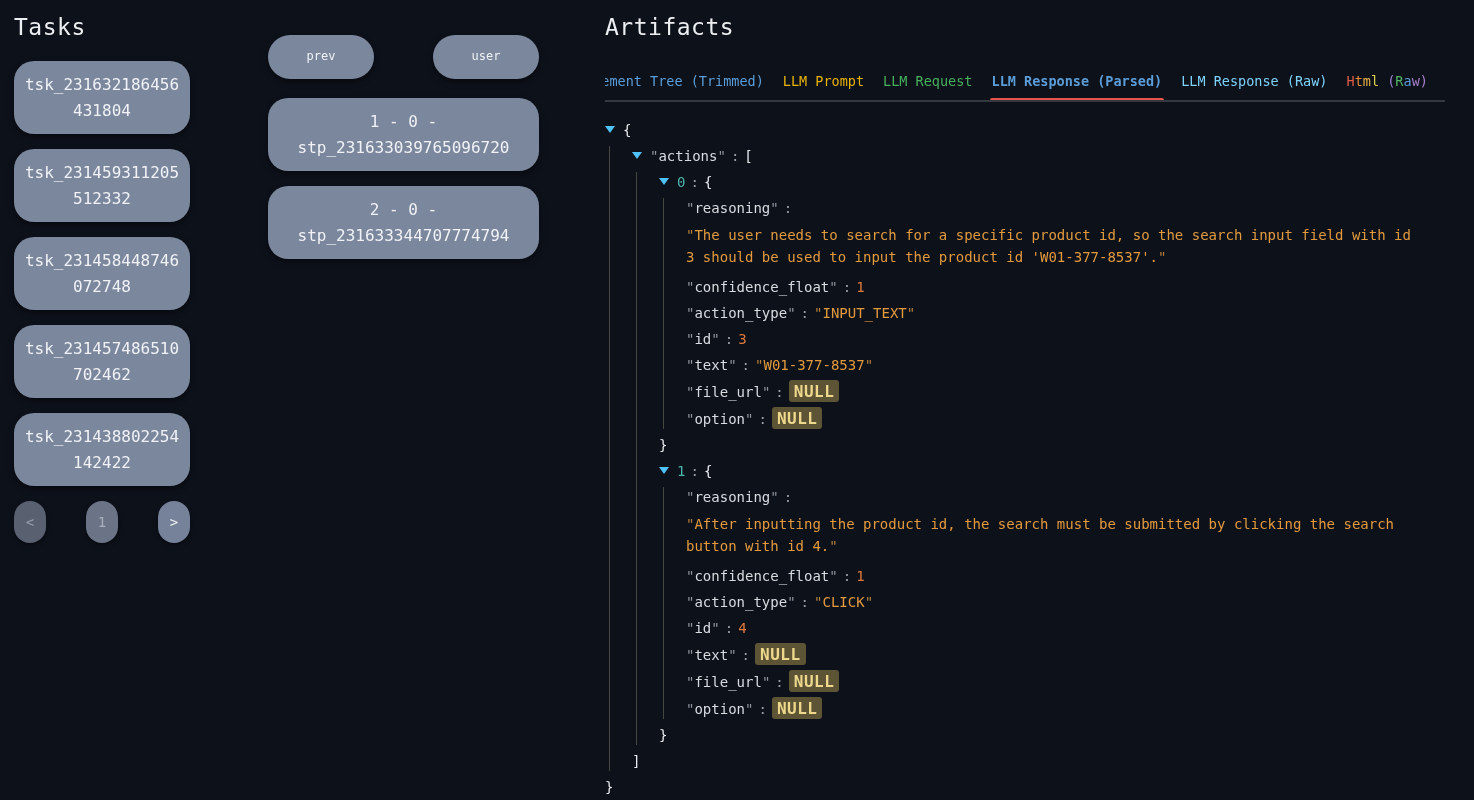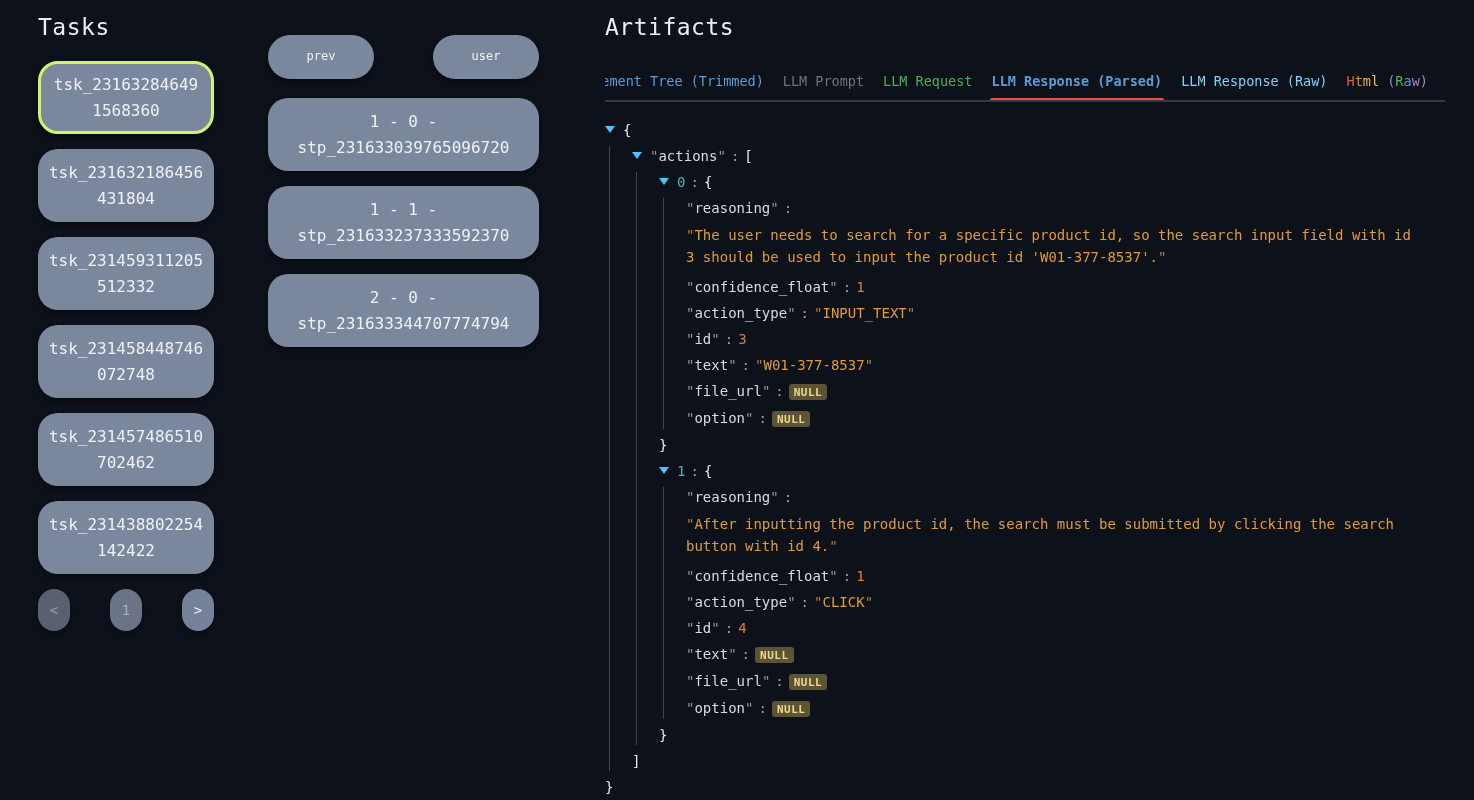--- a/index.html
+++ b/index.html
@@ -8,21 +8,21 @@
     background:#0d111a;
     font-family:"DejaVu Sans Mono", monospace;
     color:#e8eaed;
     position:relative;
   }
   .col-title {
     font-size:23px; font-weight:400; color:#eceef1; letter-spacing:.5px;
   }
 
   
-  #tasks-col   { position:absolute; left:38px;  top:14px; width:176px; }
+  #tasks-col   { position:absolute; left:14px;  top:14px; width:176px; }
   #steps-col   { position:absolute; left:268px; top:14px; width:271px; }
   #artifacts   { position:absolute; left:605px; top:14px; width:840px; }
 
   
   .pill-btn {
     display:flex; align-items:center; justify-content:center; text-align:center;
     background:#7b879d; color:#f0f2f6;
     border:none; border-radius:20px;
     font-family:"DejaVu Sans Mono", monospace; font-size:16px; line-height:1.62;
     box-shadow:0 3px 6px rgba(0,0,0,.45);
@@ -80,62 +80,60 @@
   .jcolon { color:#9aa0a6; margin:0 5px; }
   .jindex { color:#4db6ac; }
   .jnum   { color:#e0793c; }
   .jstr   { color:#e29a3d; }
   .jstrq  { color:#b5803a; }
   .jstr-block {
     line-height:22px; margin:1px 0 9px; max-width:732px;
     color:#e29a3d; white-space:normal; overflow-wrap:break-word;
   }
   .jnull {
-    background:#5d5436; color:#edd88c; font-size:11px; font-weight:bold;
+    background:#5d5436; color:#edd88c; font-size:16px; font-weight:bold;
     padding:1.5px 5px; border-radius:3px; letter-spacing:.5px; vertical-align:1px;text-align:right;
   }
 </style>
 </head>
 <body>
 
 <div id="tasks-col">
   <div class="col-title">Tasks</div>
   <div id="tasks-list">
-    <button class="pill-btn task-btn active-outline">tsk_231632846491568360</button>
     <button class="pill-btn task-btn">tsk_231632186456431804</button>
     <button class="pill-btn task-btn">tsk_231459311205512332</button>
     <button class="pill-btn task-btn">tsk_231458448746072748</button>
     <button class="pill-btn task-btn">tsk_231457486510702462</button>
     <button class="pill-btn task-btn">tsk_231438802254142422</button>
   </div>
   <div id="pagination">
     <button class="page-pill page-prev">&lt;</button>
     <button class="page-pill page-num">1</button>
     <button class="page-pill page-next">&gt;</button>
   </div>
 </div>
 
 <div id="steps-col">
   <div id="steps-nav">
     <button class="pill-btn nav-btn">prev</button>
     <button class="pill-btn nav-btn">user</button>
   </div>
   <div>
     <button class="pill-btn step-btn">1 - 0 - stp_231633039765096720</button>
-    <button class="pill-btn step-btn">1 - 1 - stp_231633237333592370</button>
     <button class="pill-btn step-btn">2 - 0 - stp_231633344707774794</button>
   </div>
 </div>
 
 <div id="artifacts">
   <div class="col-title">Artifacts</div>
 
   <div id="tab-bar">
     <button class="tab"><span class="tab-label" style="color: rgb(91, 157, 216);">Element Tree (Trimmed)</span></button>
-    <button class="tab"><span class="tab-label" style="color: #737373;">LLM Prompt</span></button>
+    <button class="tab"><span class="tab-label" style="color: #eab308;">LLM Prompt</span></button>
     <button class="tab"><span class="tab-label" style="color: rgb(71, 176, 92);">LLM Request</span></button>
     <button class="tab active"><span class="tab-label" style="color: rgb(91, 157, 216); font-weight: bold;">LLM Response (Parsed)</span></button>
     <button class="tab"><span class="tab-label" style="color: #7dd3fc;">LLM Response (Raw)</span></button>
     <button class="tab"><span class="tab-label"><span style="color: rgb(226, 92, 68);">H</span><span style="color: rgb(226, 136, 60);">t</span><span style="color: rgb(232, 180, 68);">m</span><span style="color: rgb(221, 208, 78);">l</span><span> </span><span style="color: rgb(159, 134, 216);">(</span><span style="color: rgb(82, 178, 102);">R</span><span style="color: rgb(91, 157, 216);">a</span><span style="color: rgb(168, 127, 208);">w</span><span style="color: rgb(168, 127, 208);">)</span></span></button>
   </div>
 
   <div id="json-viewer">
 
     <div class="jrow"><span class="tri"></span><span class="jbrace">{</span></div>
     <div class="jkids">

